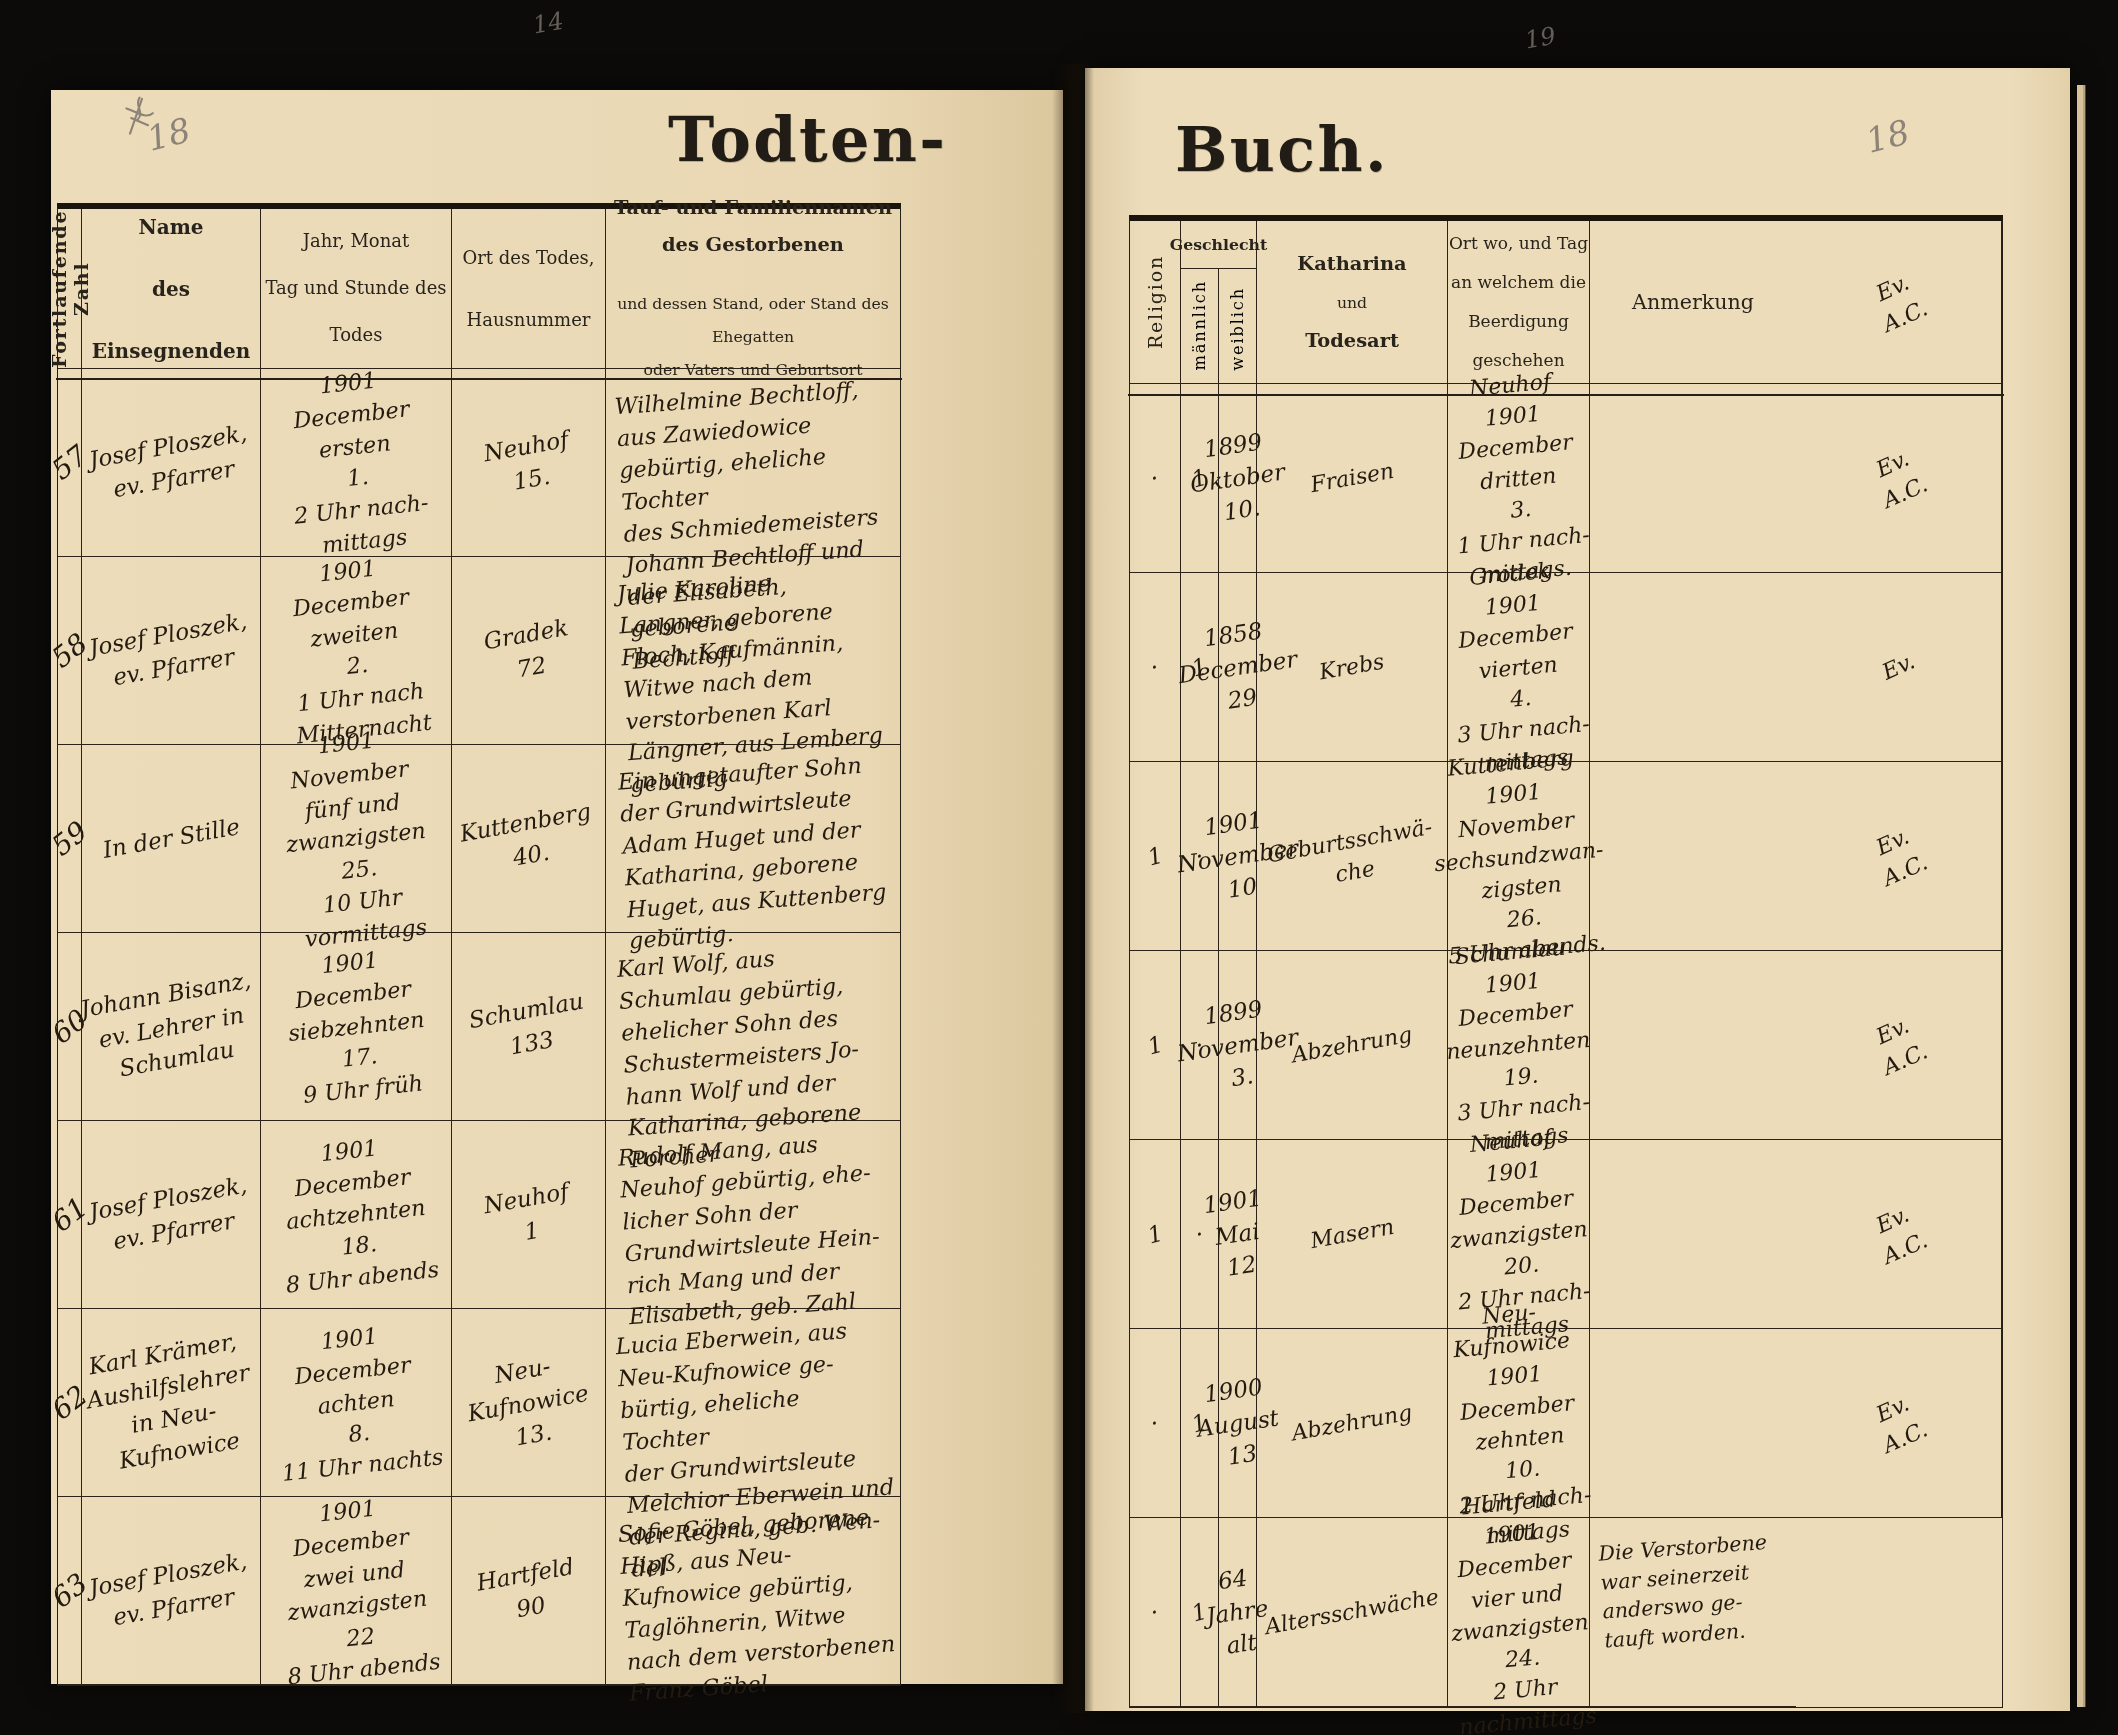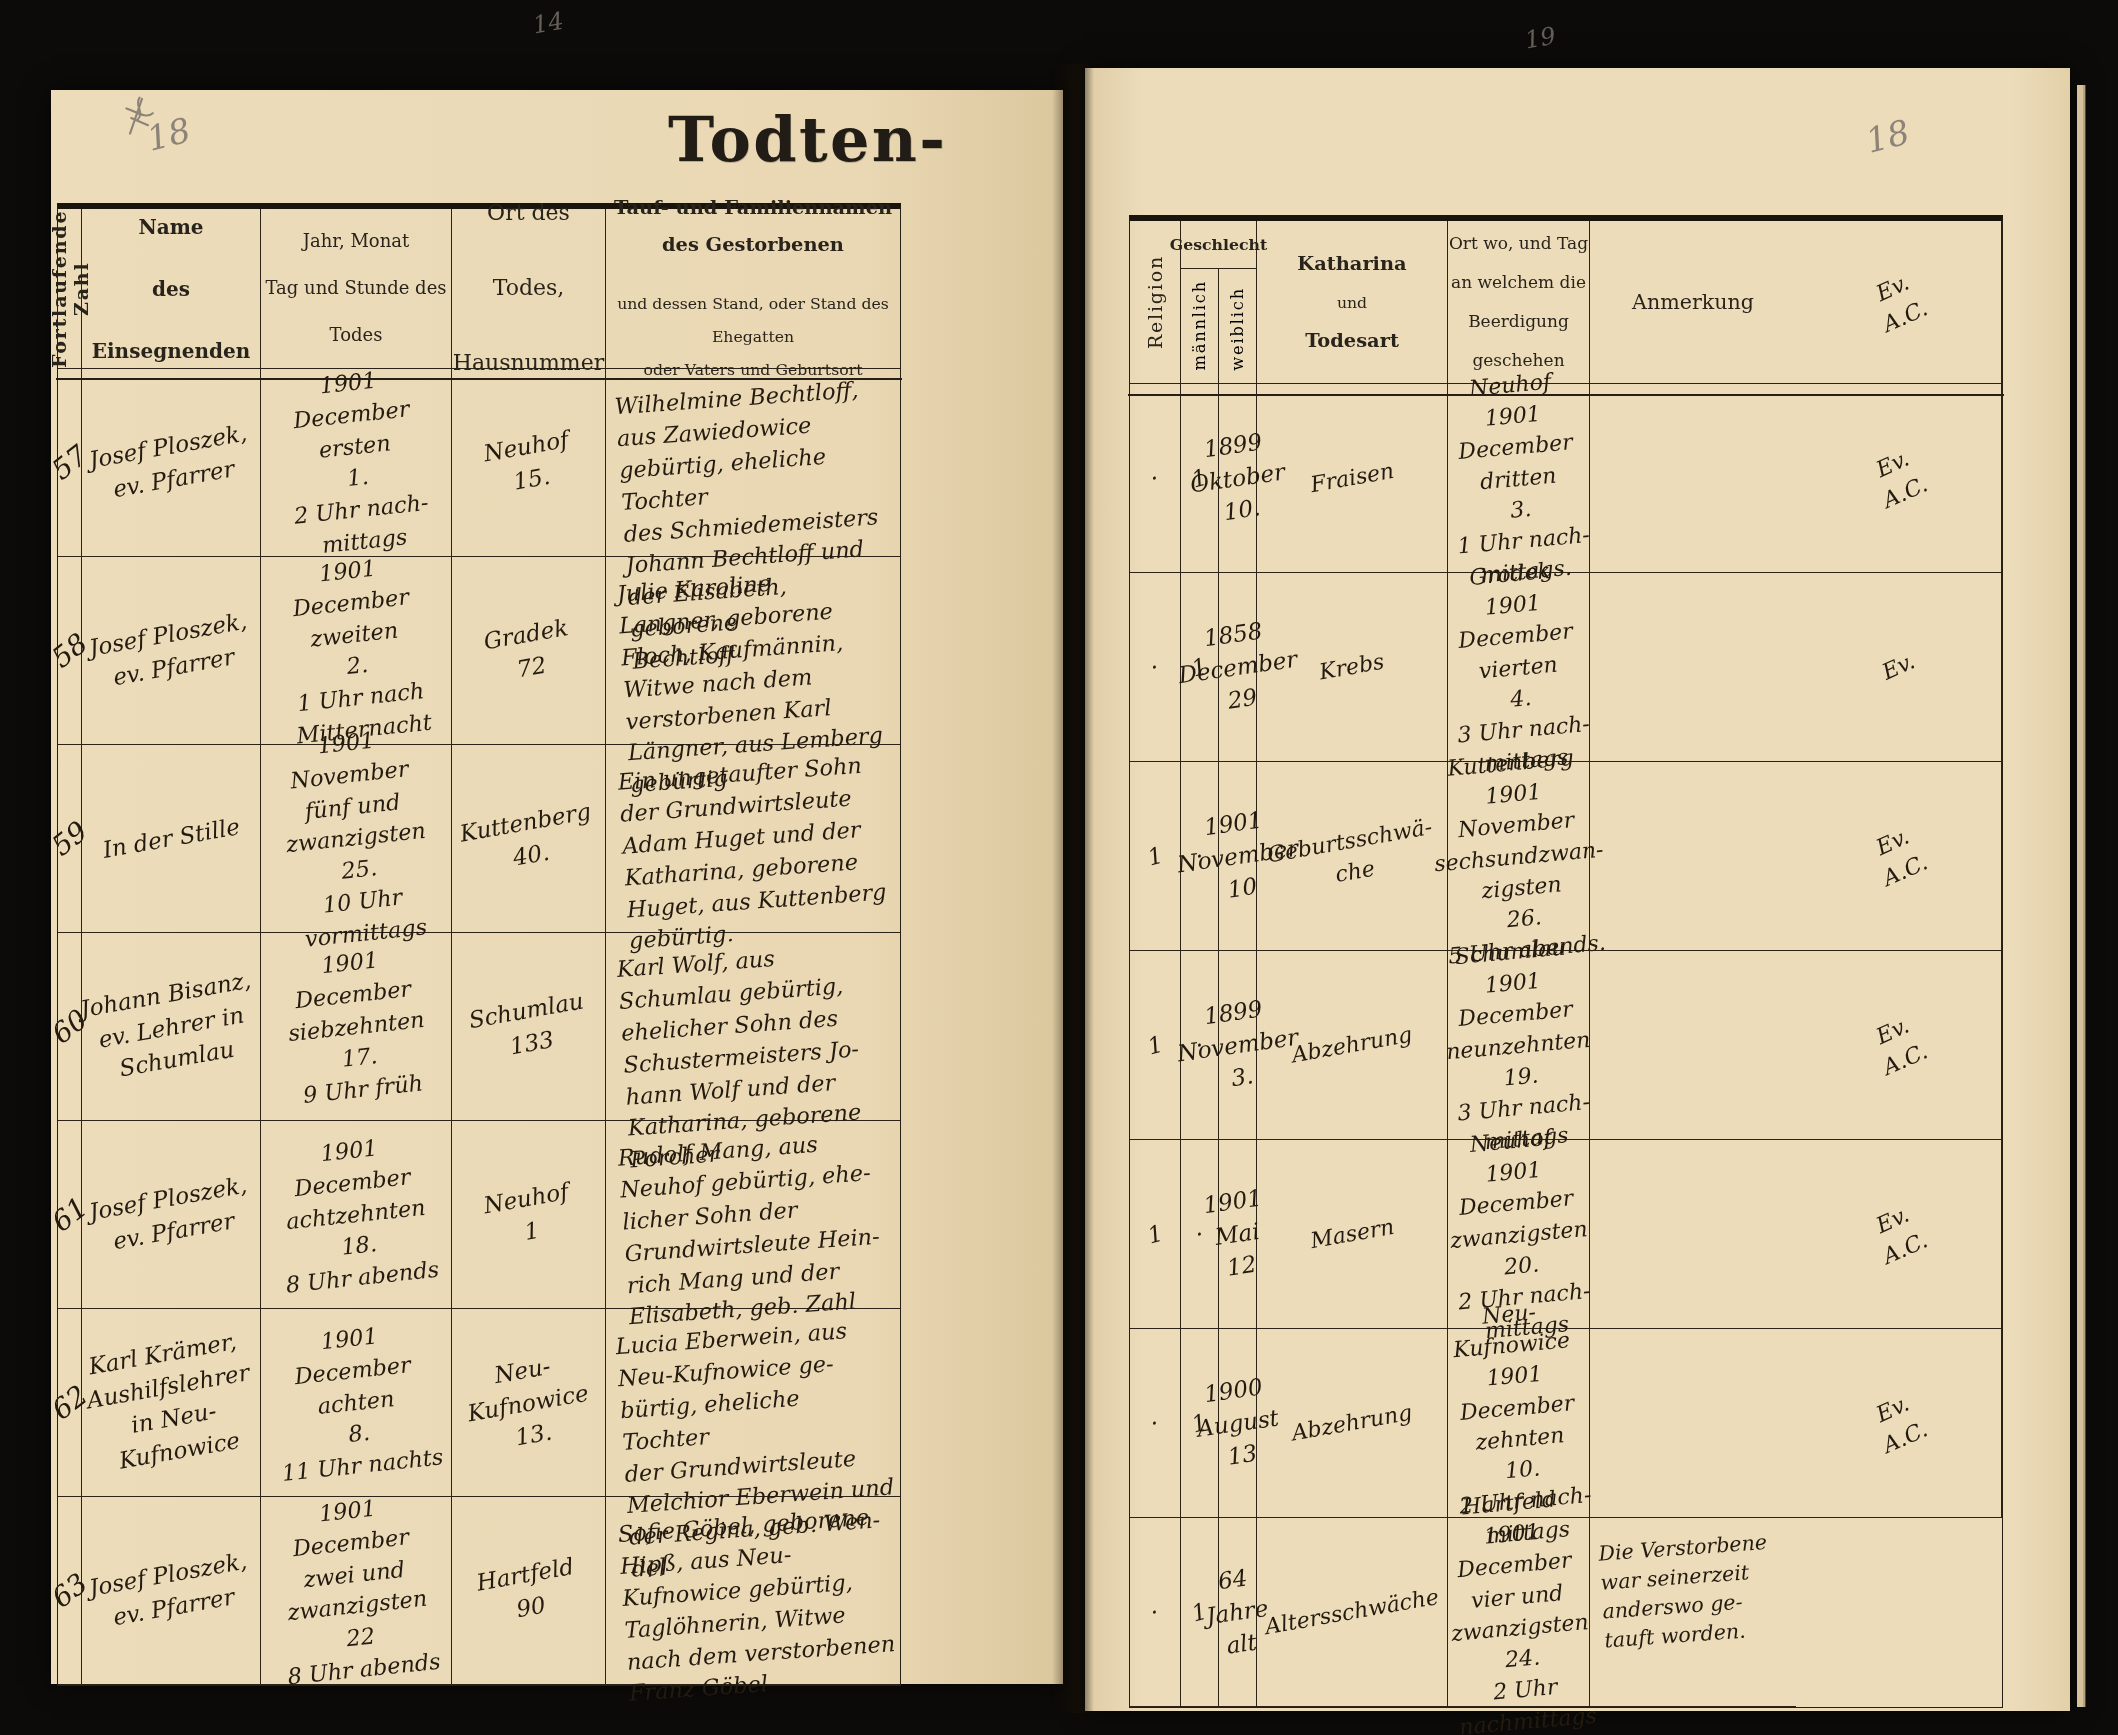--- a/index.html
+++ b/index.html
@@ -40,21 +40,21 @@
 
   .cell{position:relative;border-right:1.2px solid #2b2318;border-bottom:1.8px solid #2b2318;
         display:flex;align-items:center;justify-content:center;overflow:visible;}
   .lastcol{border-right:none;}
 
   
   .hd{font-weight:700;color:#29241b;text-align:center;flex-direction:column;}
   .vert{writing-mode:vertical-rl;transform:rotate(180deg);font-size:19px;letter-spacing:1.8px;}
   .hd-name{font-size:20px;line-height:3.1;}
   .hd-death{font-size:18px;line-height:2.6;font-weight:400;}
-  .hd-place{font-size:22px;line-height:3.4;font-weight:400;}
+  .hd-place{font-size:18px;line-height:3.4;font-weight:400;}
   .hd-dec1{font-size:19.4px;line-height:1.9;}
   .hd-dec2{font-size:15.7px;line-height:2.1;font-weight:400;margin-top:24px;}
   .hd-birth{font-size:18px;line-height:3.6;font-weight:400;}
   .hd-ill1,.hd-ill3{font-size:19.4px;line-height:1.4;}
   .hd-ill2{font-size:15.7px;font-weight:400;margin:15.7px 0;}
   .hd-burial{font-size:17px;line-height:2.3;font-weight:400;}
   .hd-note{font-size:20.6px;font-weight:400;}
   .sex-group{display:flex;flex-direction:column;grid-column:2 / span 2;
         border-right:1.2px solid #2b2318;border-bottom:1.8px solid #2b2318;}
   .sex-top{height:47px;border-bottom:1.2px solid #2b2318;display:flex;align-items:center;justify-content:center;
@@ -319,20 +319,21 @@
 Hipß, aus Neu-
 Kufnowice gebürtig,
 Taglöhnerin, Witwe
 nach dem verstorbenen
 Franz Göbel</span>
   </div>
 </div>
   </div>
 
   <div class="page page-right">
+    <div class="title" style="left:90px;top:45px;">Buch.</div>
     <div class="pencil folio" style="left:781px;top:48px;">18</div>
 
     <div class="grid" id="right-grid">
 
       <div class="cell hd">
         <span class="vert" style="font-weight:400;">Religion</span>
       </div>
       <div class="sex-group">
         <div class="sex-top">Geschlecht</div>
         <div class="sex-cols">

